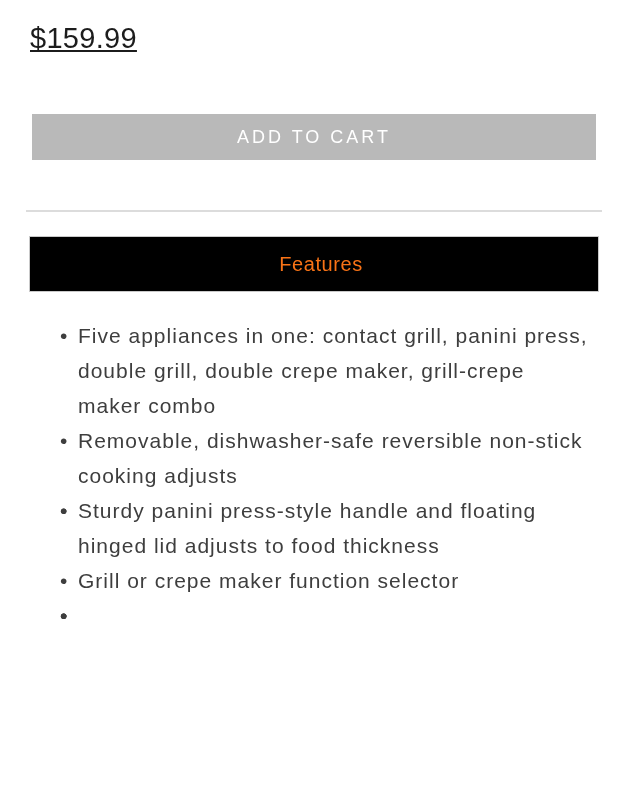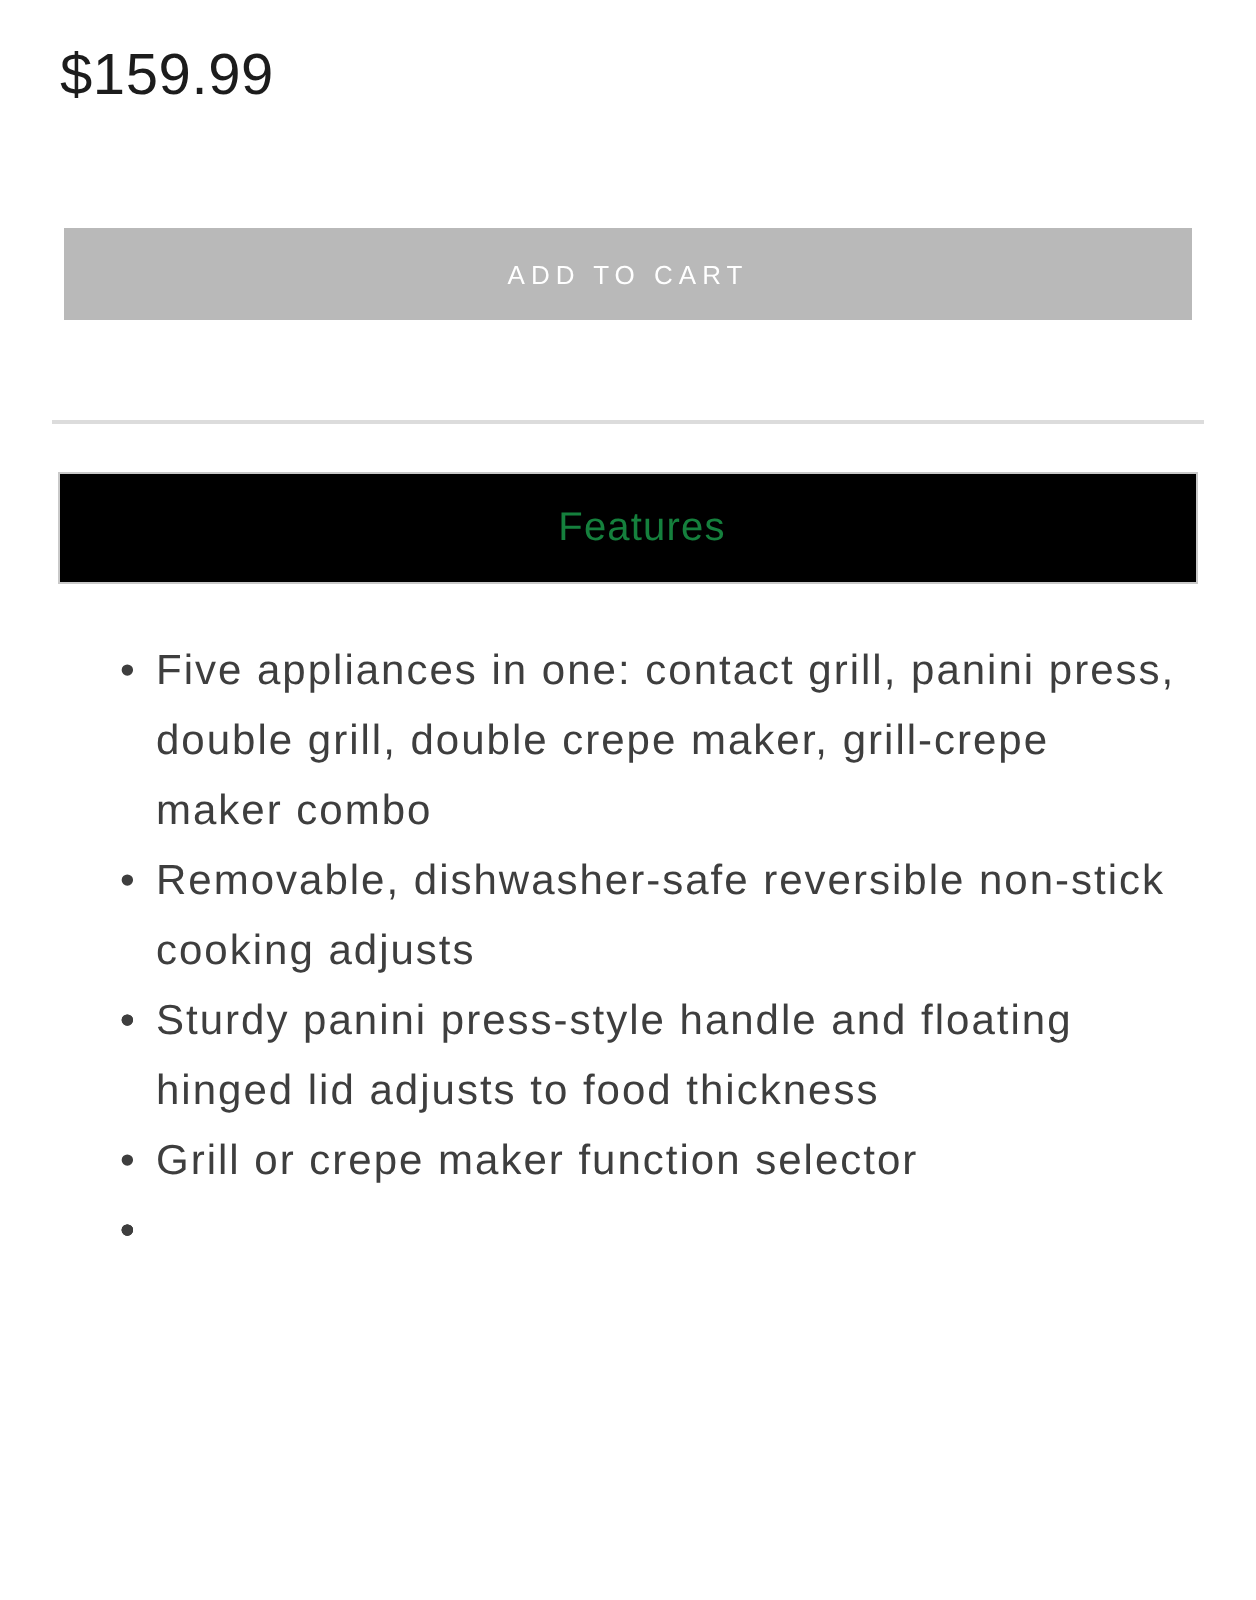--- a/index.html
+++ b/index.html
@@ -19,50 +19,51 @@
     height: 800px;
     background: #ffffff;
     position: relative;
   }
   .price {
     margin: 24px 0 0 30px;
     font-size: 29px;
     line-height: 29px;
     color: #1c1c1c;
     letter-spacing: 0.3px;
+    text-decoration: underline;
   }
   .add-to-cart {
     display: flex;
     align-items: center;
     justify-content: center;
     margin: 61px 28px 0 32px;
     height: 46px;
     background: #b9b9b9;
     border: none;
     color: #ffffff;
     font-family: "Liberation Sans", sans-serif;
-    font-size: 13px;
+    font-size: 18px;
     letter-spacing: 3px;
     cursor: pointer;
     width: calc(100% - 64px);
   }
   .divider {
     margin: 50px 26px 0 26px;
     height: 2px;
     background: #dcdcdc;
   }
   .features-header {
     display: flex;
     align-items: center;
     justify-content: center;
     margin: 24px 29px 0 29px;
     height: 54px;
     background: #000000;
     border: 1px solid #c9c9c9;
-    color: #15803d;
+    color: #f97316;
     font-size: 20px;
     letter-spacing: 0.6px;
     padding-left: 14px;
   }
   .features-list {
     list-style: none;
     margin: 26px 8px 0 60px;
     padding: 0;
   }
   .features-list li {

